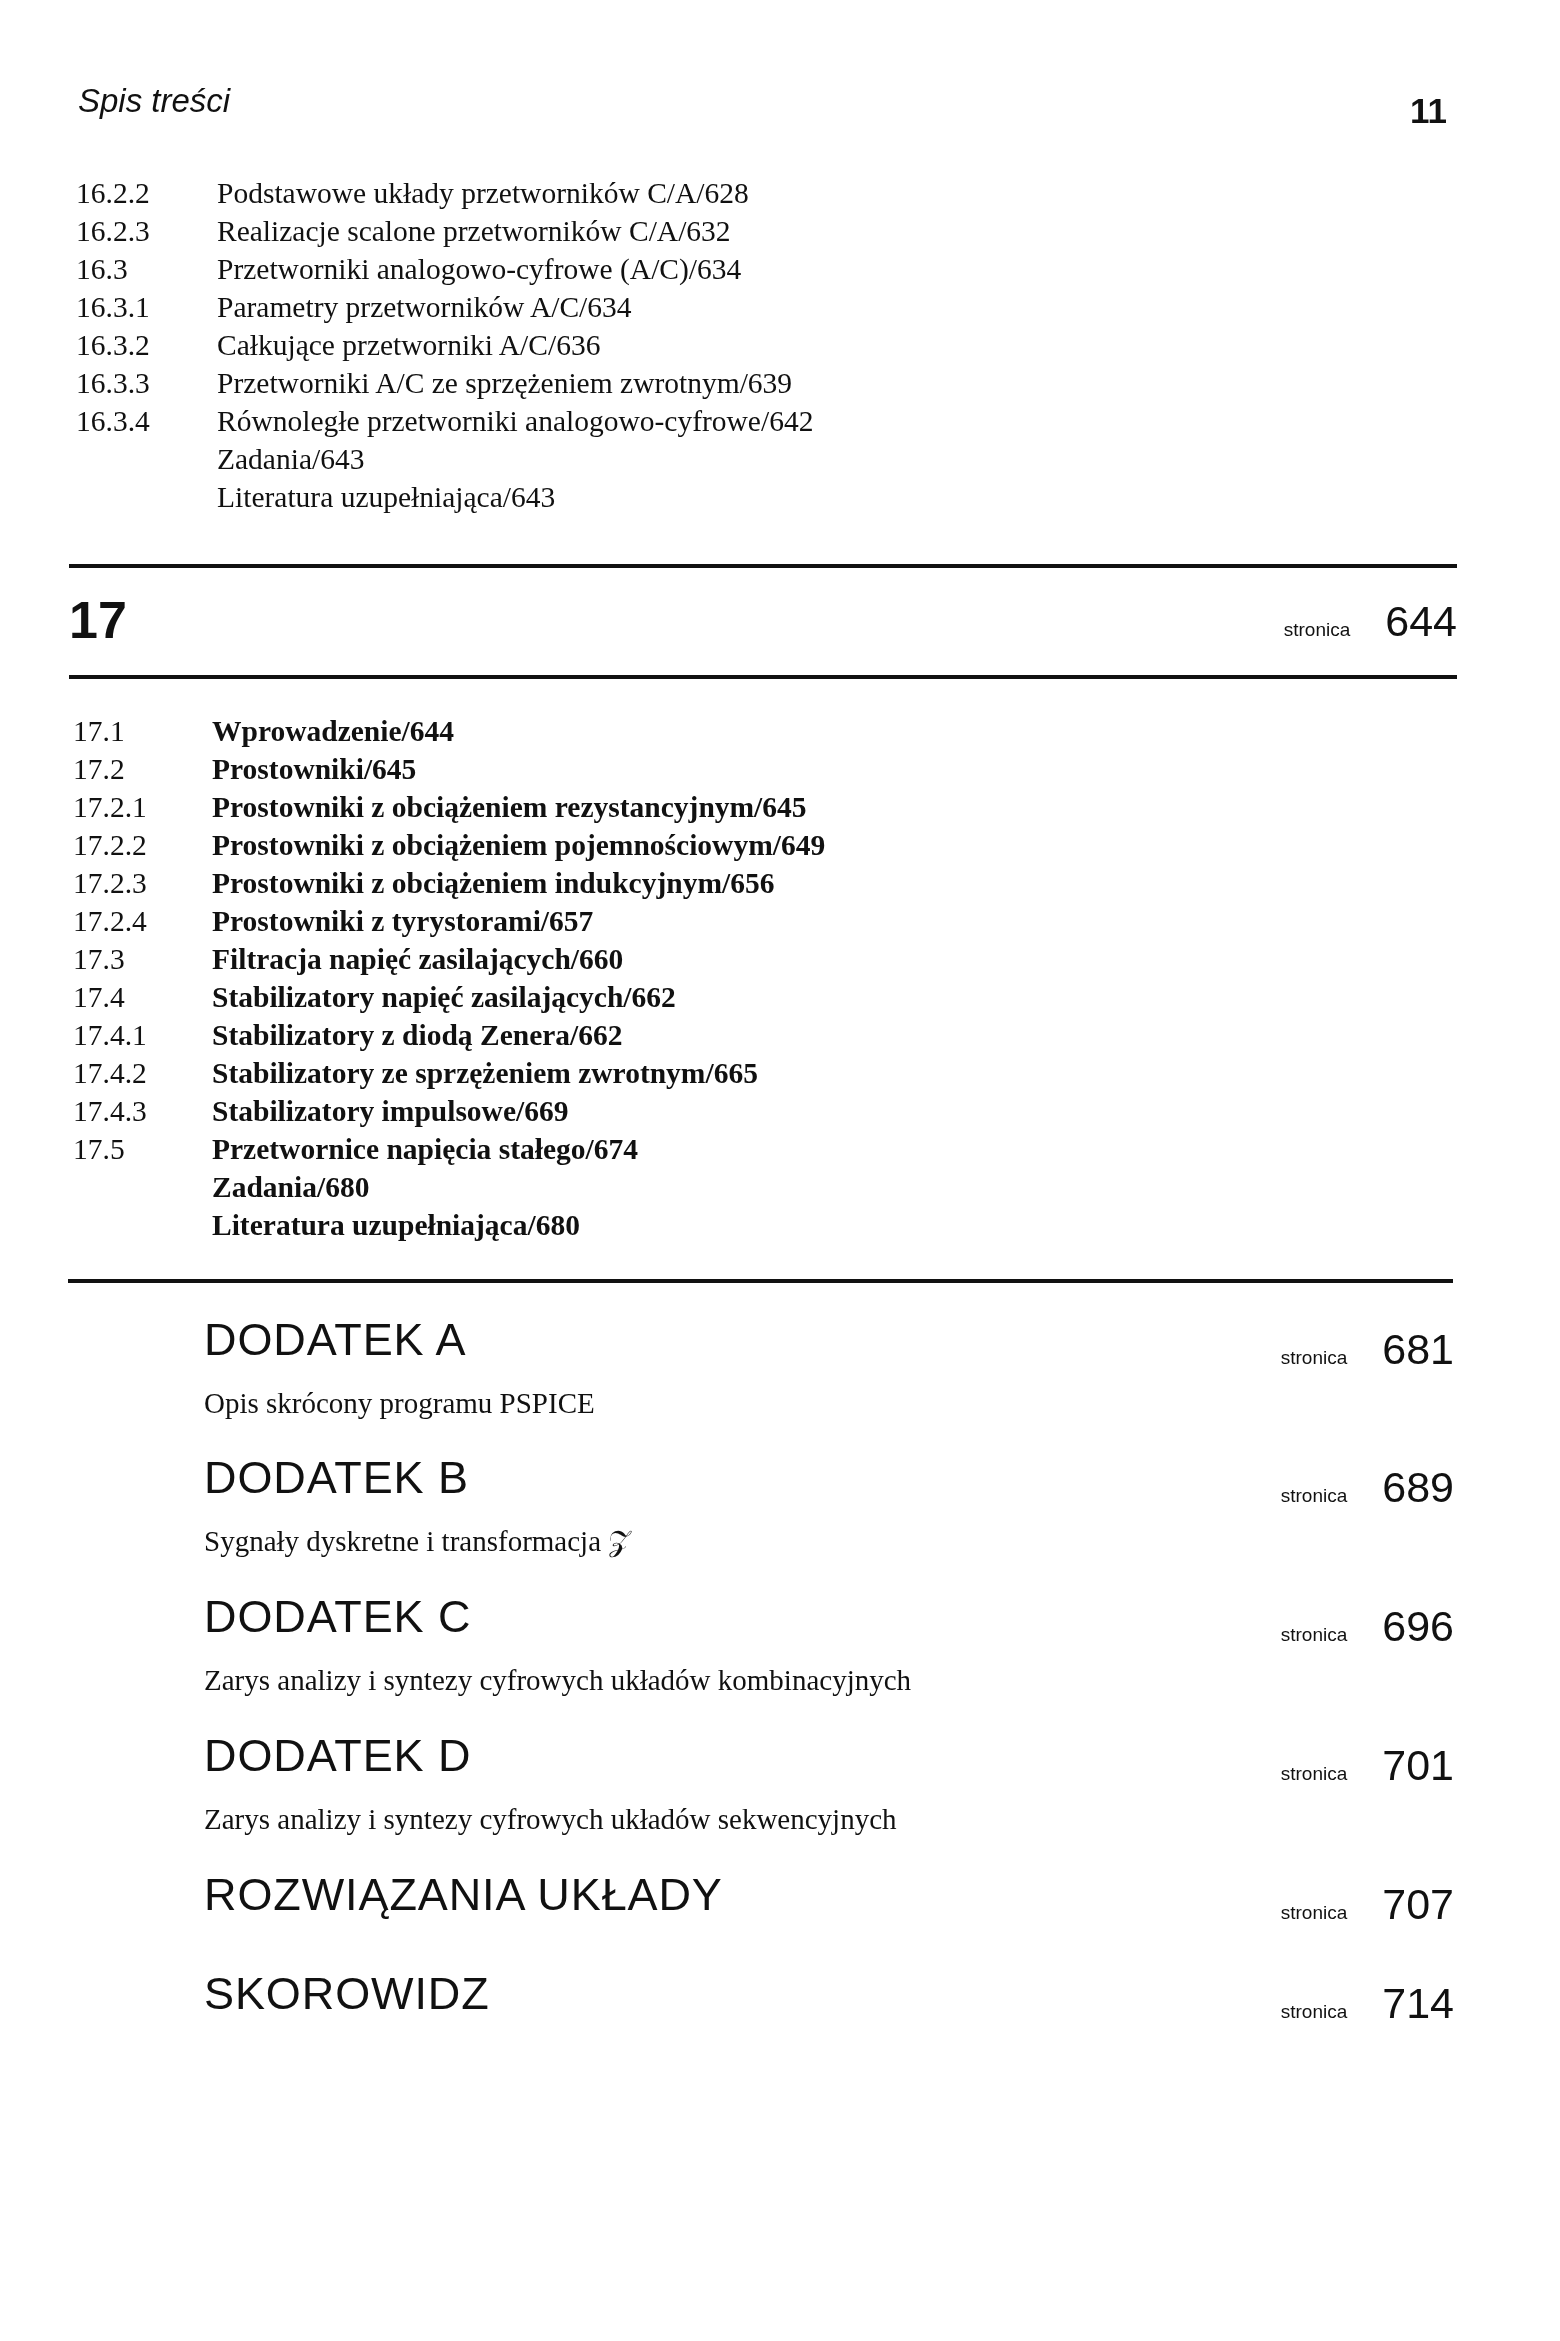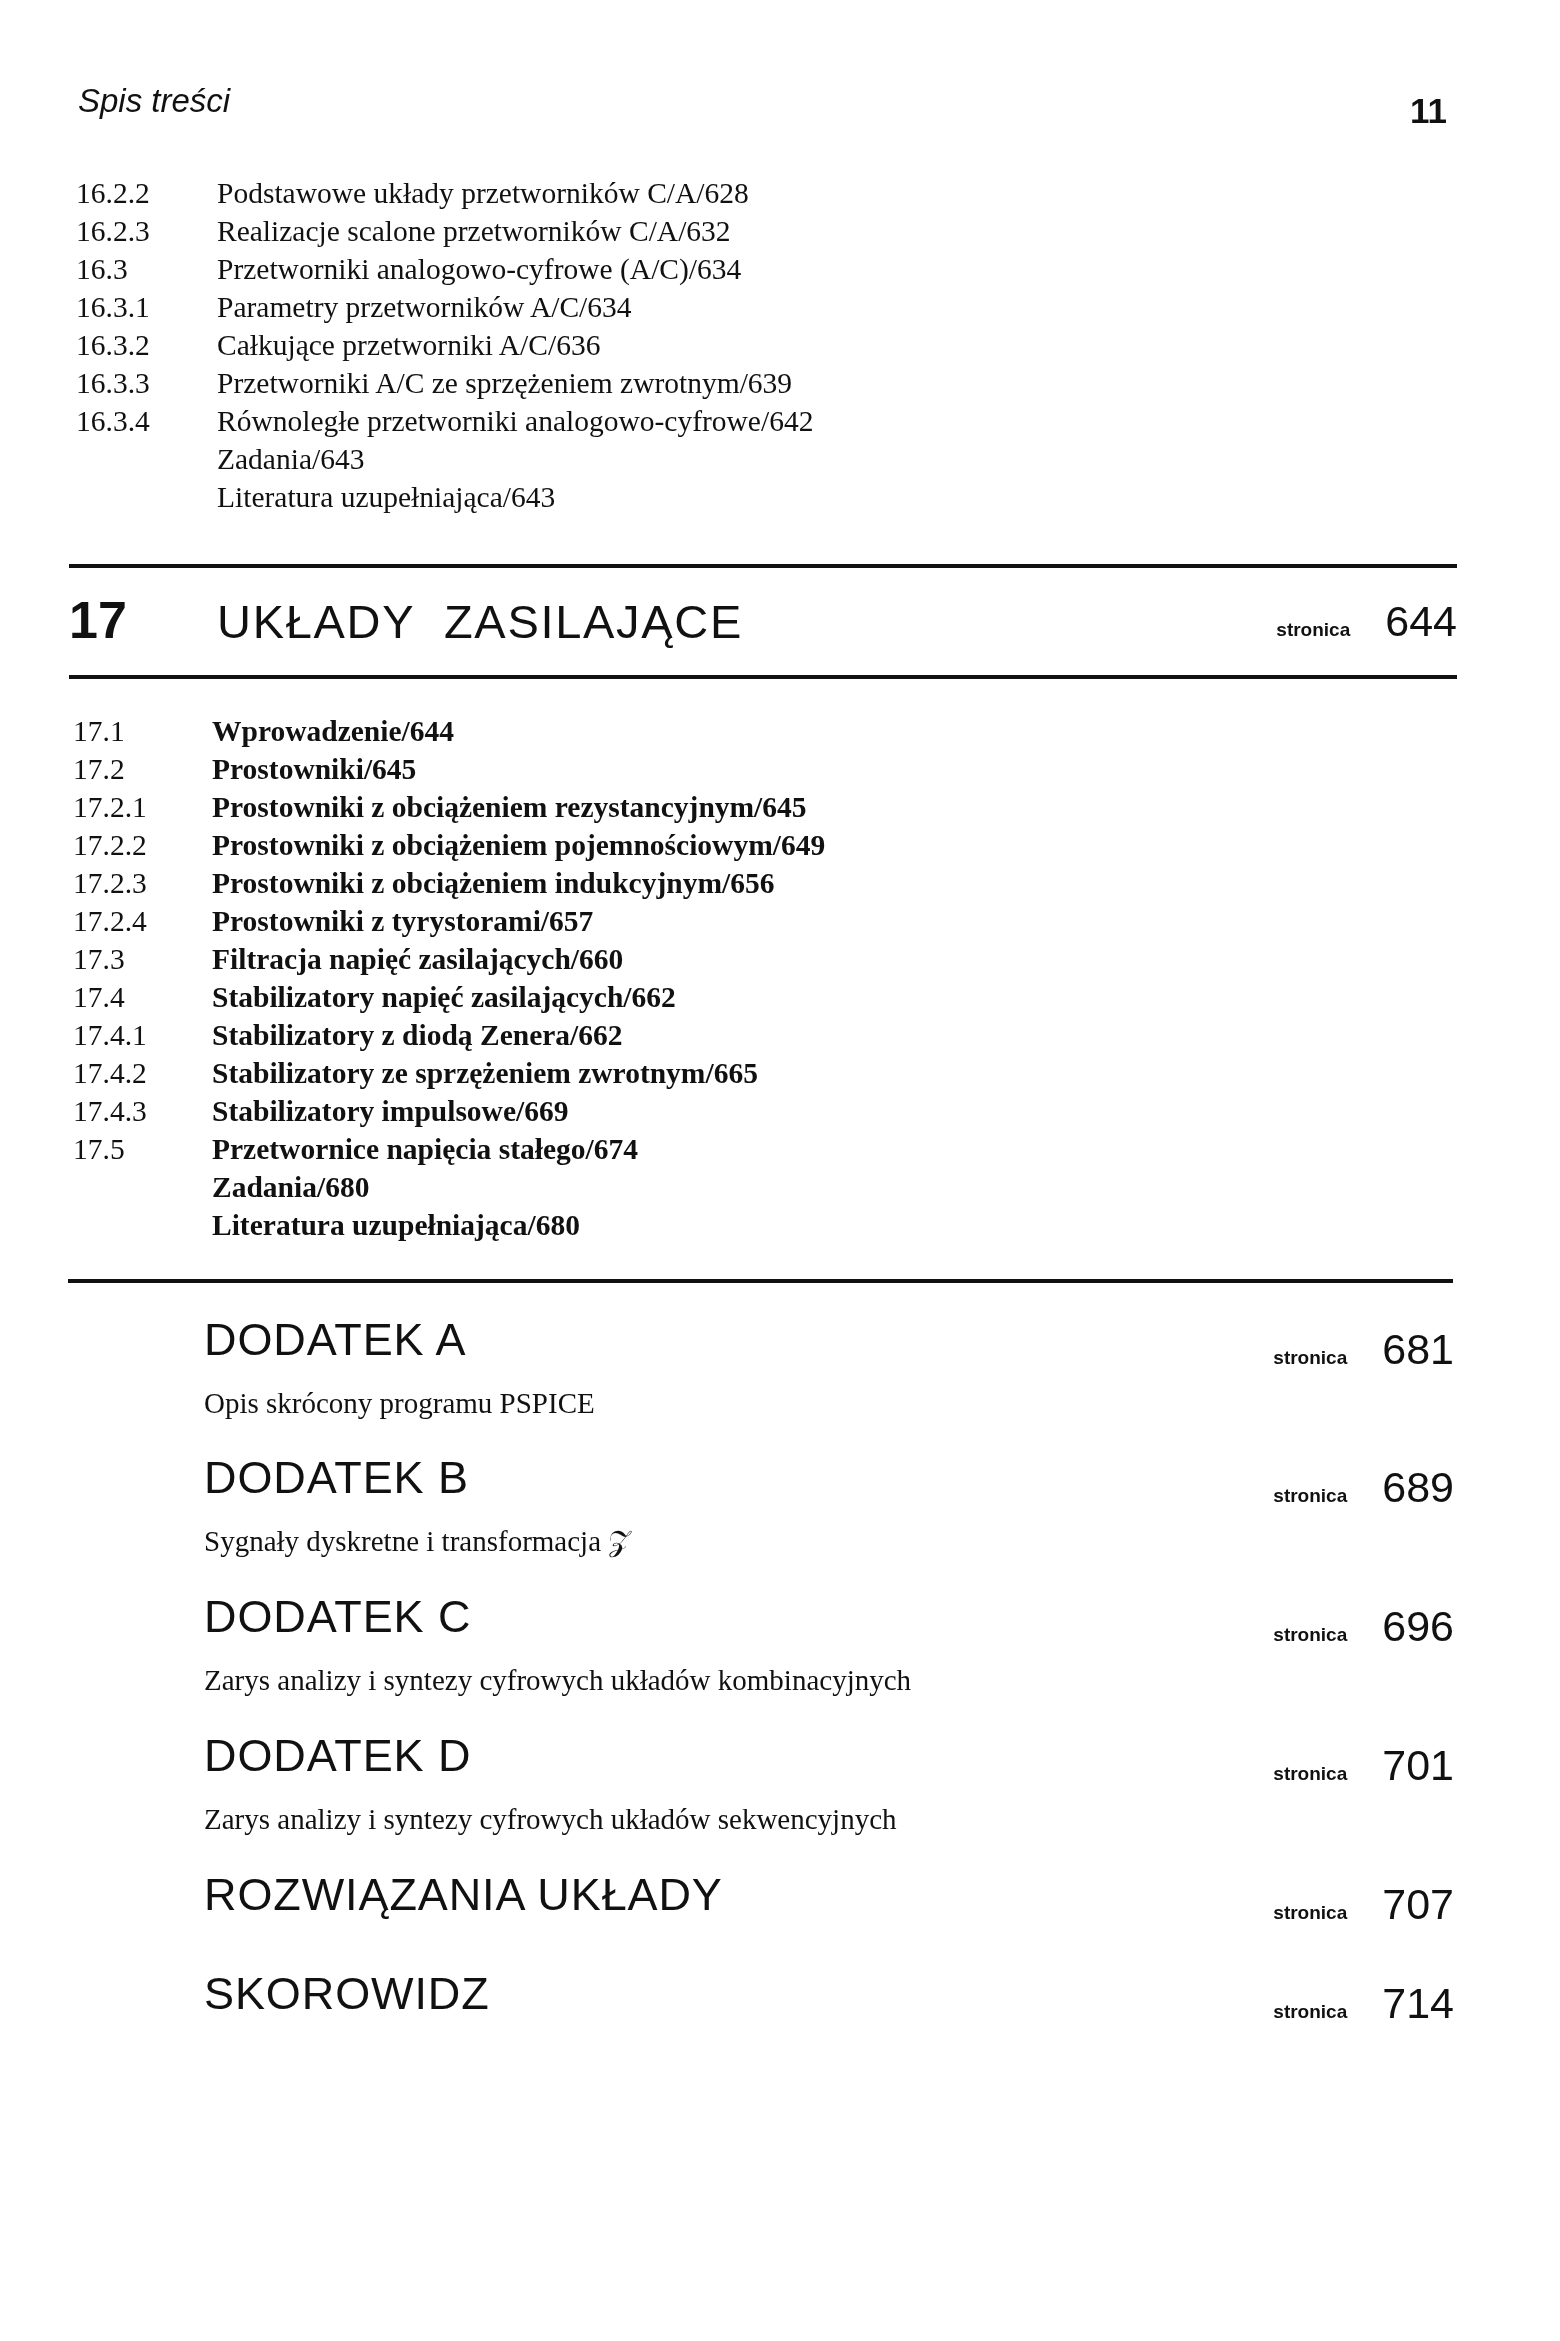--- a/index.html
+++ b/index.html
@@ -18,21 +18,21 @@
     #list-16 .toc-title { left: 141px; }
     #list-17 { top: 712px; left: 73px; }
     #list-17 .toc-title { left: 139px; font-weight: bold; }
 
     .rule { position: absolute; height: 3.5px; background: #111111; }
 
     .chapter-head { position: absolute; top: 590px; left: 69px; width: 1388px; height: 69px; font-family: "Liberation Sans", sans-serif; }
     .chapter-num { position: absolute; left: 0; top: 0; font-size: 52px; font-weight: bold; text-align: center; }
     .chapter-title { position: absolute; left: 148px; top: 3.5px; font-size: 47px; letter-spacing: 1.7px; }
     .page-ref { position: absolute; right: 0; top: 7px; white-space: nowrap; }
-    .page-ref-label { font-size: 19px; font-weight: bold; margin-right: 35px; vertical-align: baseline; }
+    .page-ref-label { font-size: 19px; font-weight: normal; margin-right: 35px; vertical-align: baseline; }
     .page-ref-num { font-size: 43px; }
 
     .appendix { position: absolute; left: 204px; width: 1250px; font-family: "Liberation Sans", sans-serif; }
     .appendix-title { font-size: 45px; letter-spacing: 0.9px; line-height: 61px; }
     .appendix-sub { font-family: "Liberation Serif", serif; font-size: 29px; margin-top: 17.4px; }
     .appendix .page-ref { top: 15.6px; }
   </style>
 </head>
 <body>
 
@@ -76,21 +76,20 @@
       </div>
     <div class="toc-row">
         <span class="toc-num"></span>
         <span class="toc-title">Literatura uzupełniająca/643</span>
       </div>
   </div>
 
   <div class="rule" style="top:564px; left:69px; width:1388px;"></div>
   <div class="chapter-head">
     <span class="chapter-num">17</span>
-    <span class="chapter-title" style="white-space:pre;">UKŁADY  ZASILAJĄCE</span>
     <span class="page-ref">
       <span class="page-ref-label">stronica</span><span class="page-ref-num">644</span>
     </span>
   </div>
   <div class="rule" style="top:675px; left:69px; width:1388px;"></div>
 
   <div class="toc-list" id="list-17">
     <div class="toc-row">
         <span class="toc-num">17.1</span>
         <span class="toc-title">Wprowadzenie/644</span>

